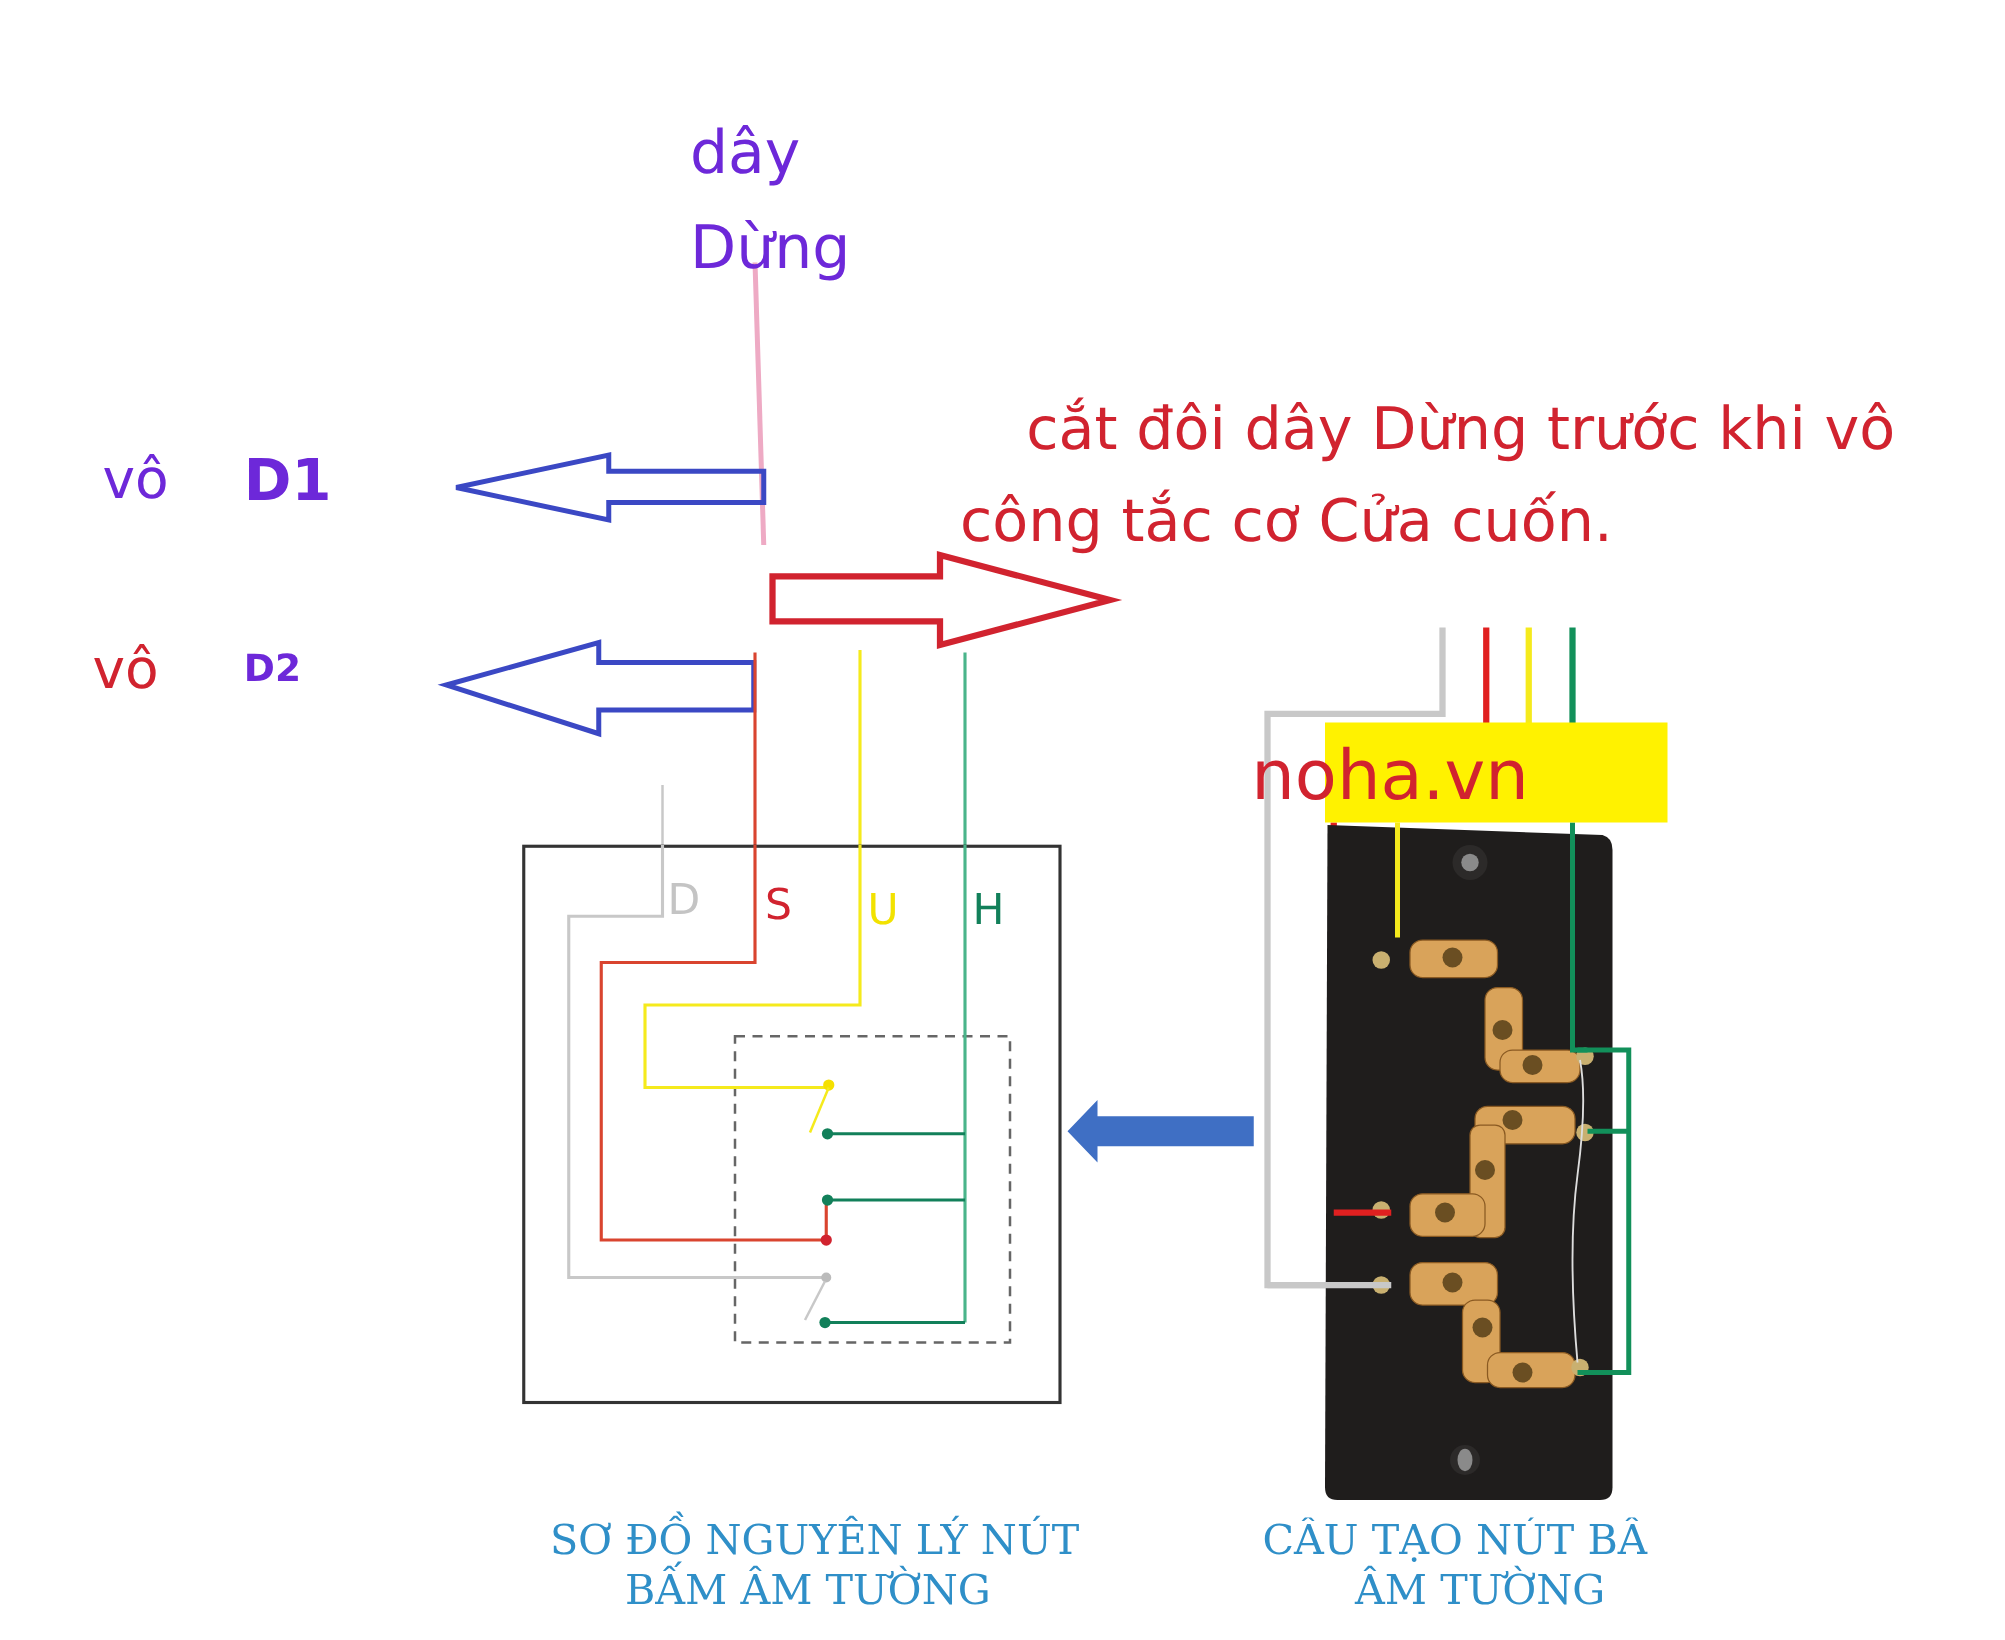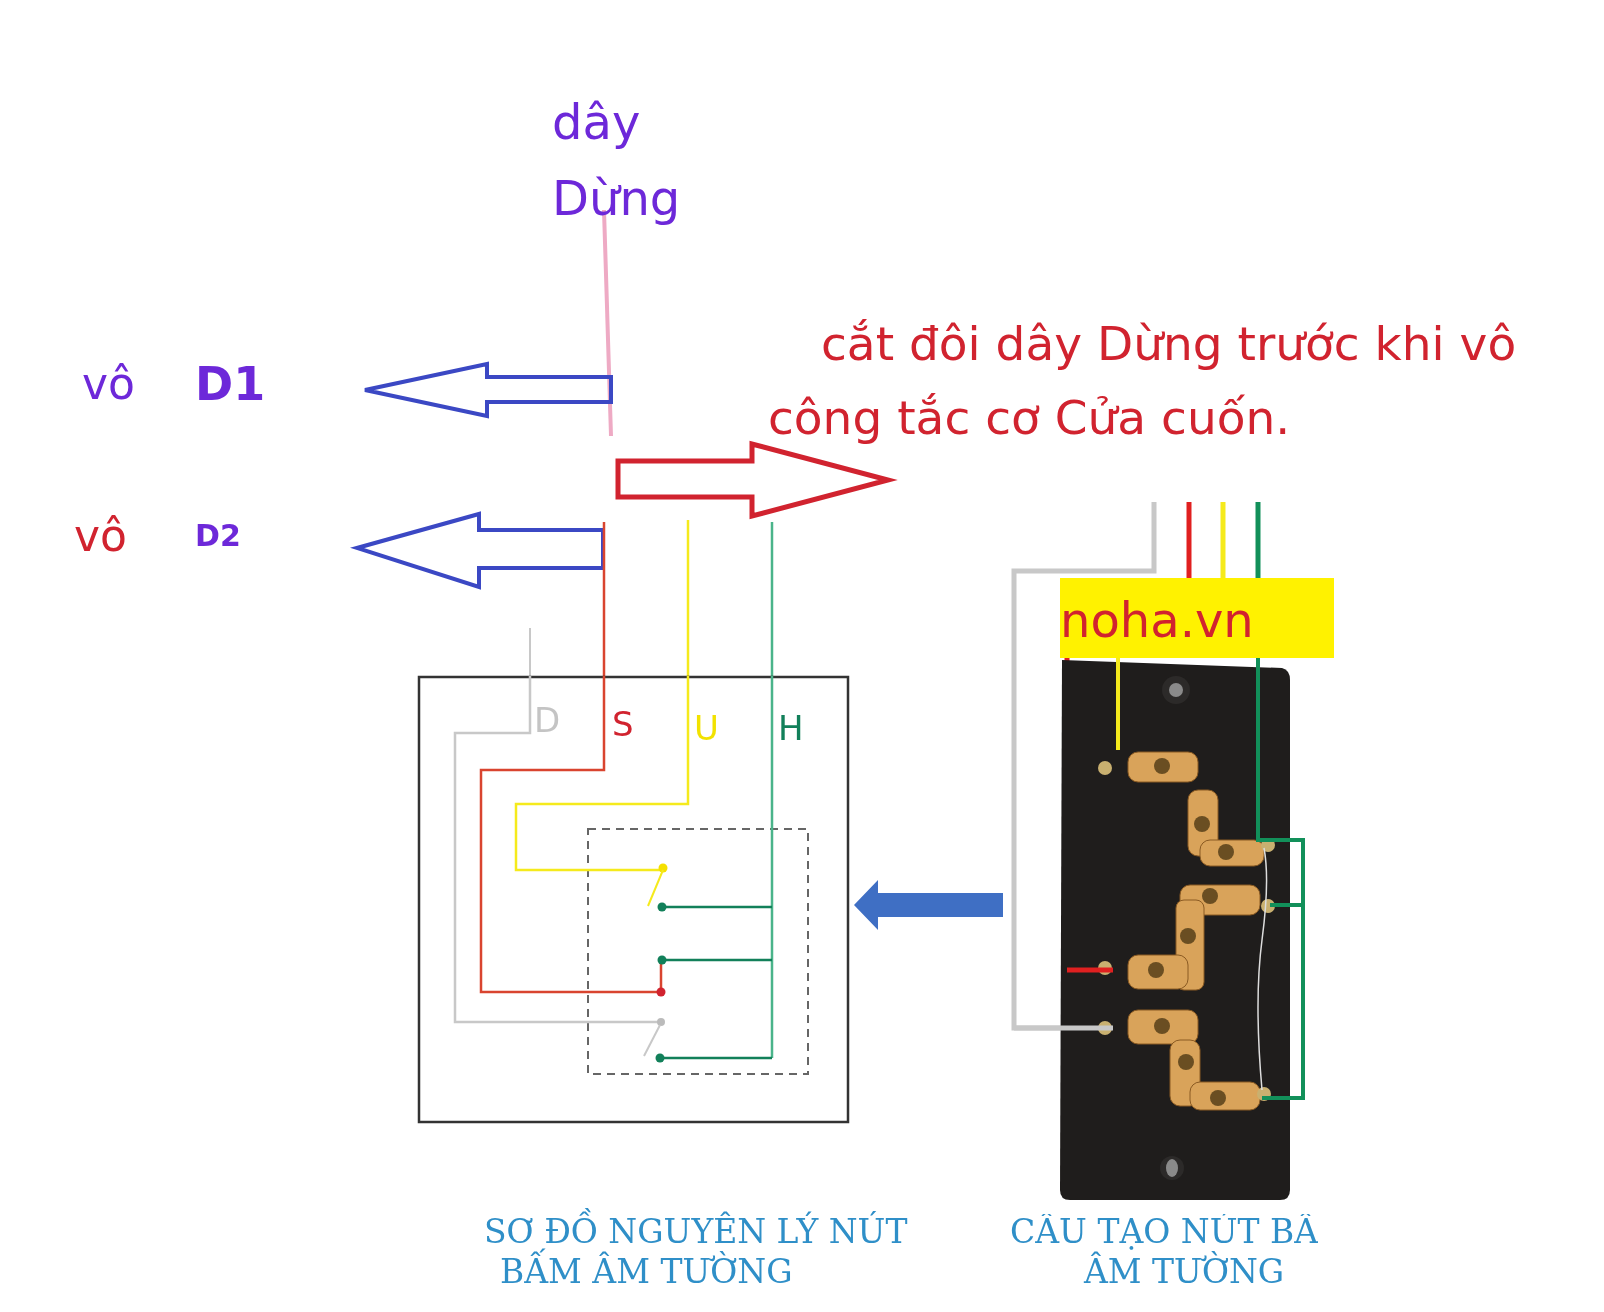--- a/index.html
+++ b/index.html
@@ -15,23 +15,23 @@
     .vo2 { left: 74px; top: 508px; font-size: 44px; line-height: 56px; }
     .d2 { left: 195px; top: 506px; font-size: 30px; line-height: 60px; font-weight: bold; }
     .note1 { left: 790px; top: 314px; font-size: 47px; line-height: 60px; margin-left: 31px; }
     .note2 { left: 768px; top: 388px; font-size: 47px; line-height: 60px; }
     .term { font-size: 34px; line-height: 40px; }
     .tD { left: 534px; top: 700px; color: #c4c4c4; }
     .tS { left: 612px; top: 704px; color: #d1232f; }
     .tU { left: 694px; top: 708px; color: #f2e200; }
     .tH { left: 778px; top: 708px; color: #12805a; }
     .watermark-box { position: absolute; left: 1060px; top: 578px; width: 274px; height: 80px; background: #fff200; }
-    .watermark { left: 1060px; top: 588px; font-size: 48px; line-height: 64px; color: #d1232f; text-align: right; }
+    .watermark { left: 1001px; top: 588px; font-size: 55px; line-height: 64px; color: #d1232f; text-align: right; }
     .caption { font-family: "DejaVu Serif", "Liberation Serif", serif; color: #2f8fc8; font-size: 33px; line-height: 36px; text-align: center; }
-    .cap1a { left: 440px; top: 1214px; margin-left: 44px; }
+    .cap1a { left: 440px; top: 1214px; }
     .cap1b { left: 500px; top: 1254px; }
     .cap2a { left: 1010px; top: 1214px; width: 308px; overflow: hidden; text-align: left; }
     .cap2b { left: 1084px; top: 1254px; }
   </style>
 </head>
 <body>
 
 <svg id="canvas" viewBox="0 0 1604 1312" xmlns="http://www.w3.org/2000/svg">
 
   <line x1="604" y1="210" x2="611" y2="436" stroke="#eeaac4" stroke-width="4"></line>

